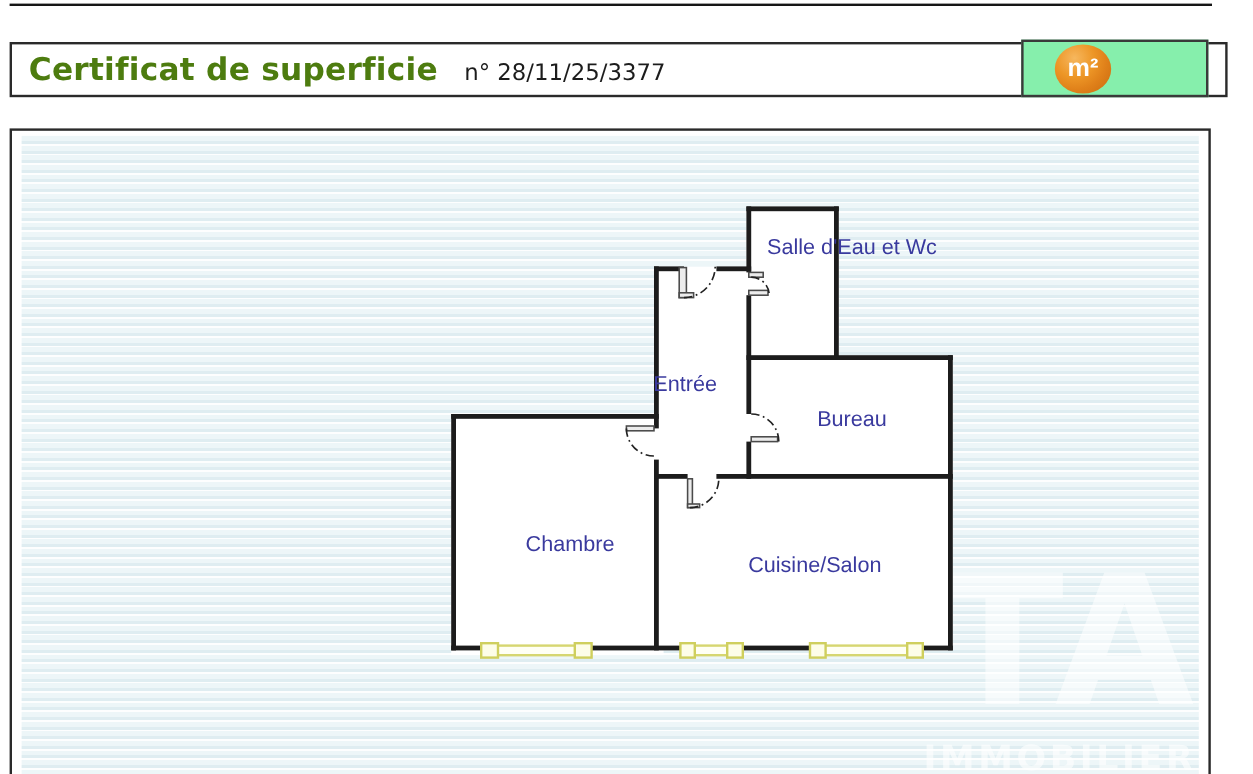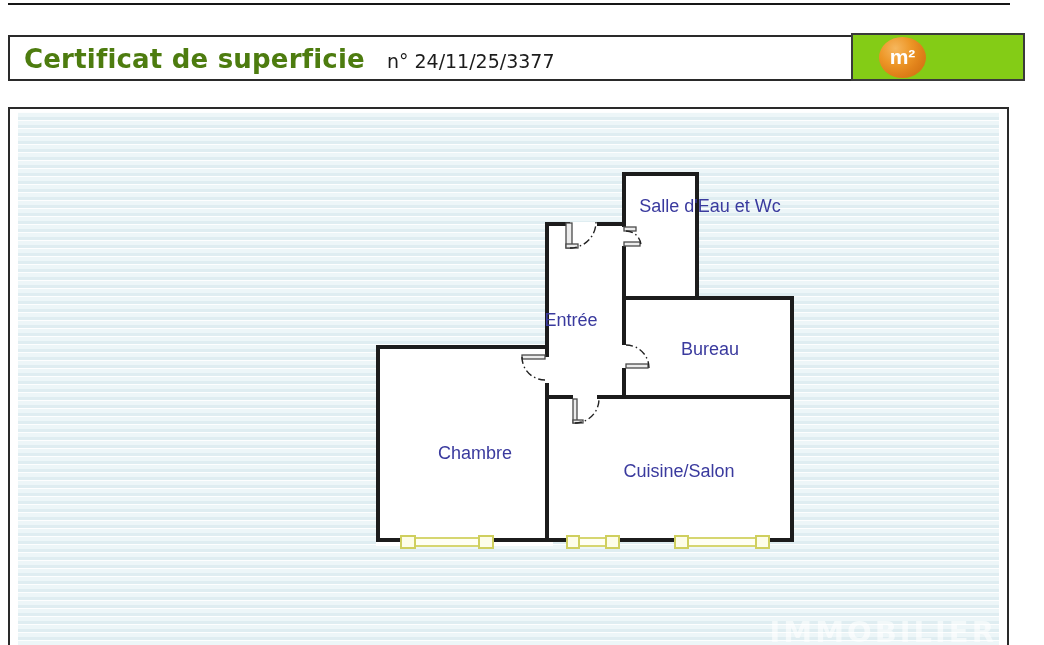--- a/index.html
+++ b/index.html
@@ -20,22 +20,22 @@
   .title-box .title{
     font-family:"DejaVu Sans", sans-serif;
     font-weight:bold;font-size:26px;color:#4d7c0f;letter-spacing:.2px;
     line-height:44px;
   }
   .title-box .cert-no{
     font-family:"DejaVu Sans", sans-serif;
     font-size:19px;color:#1c1c1c;margin-left:22px;
   }
   .logo-box{
-    position:absolute;left:851px;top:33px;width:174px;height:48px;
-    border:2px solid #3a3a3a;background:#84cc16;z-index:3;
+    position:absolute;left:851px;top:33px;width:156px;height:48px;
+    border:2px solid #3a3a3a;background:#86efac;z-index:3;
     display:flex;align-items:center;box-sizing:border-box;
   }
   .m2-badge{
     width:47px;height:41px;border-radius:50%;margin-left:26px;flex:0 0 auto;
     background:radial-gradient(circle at 35% 28%, #f6b75e 0%, #ed9626 38%, #e0811a 62%, #c8690e 100%);
     display:flex;align-items:center;justify-content:center;
     color:#ffffff;font-size:21px;font-weight:bold;
     font-family:"Liberation Sans", sans-serif;
   }
   .logo-text{
@@ -79,29 +79,30 @@
     text-anchor:middle;
   }
 </style>
 </head>
 <body>
 
 <div class="top-rule"></div>
 
 <div class="title-box">
   <span class="title">Certificat de superficie</span>
-  <span class="cert-no">n° 24/11/25/3377</span>
+  <span class="cert-no">n° 28/11/25/3377</span>
 </div>
 
 <div class="logo-box">
   <div class="m2-badge">m²</div>
 </div>
 
 <div class="plan-frame">
   <div class="stripes"></div>
+  <div class="wm-large">TA</div>
   <div class="wm-small">IMMOBILIER</div>
 
   <svg class="floorplan" width="997" height="541" viewBox="0 0 997 541">
 
     <g>
       <rect class="room-rect" x="612" y="63" width="77" height="132"></rect>
       <rect class="room-rect" x="535" y="113" width="85" height="177"></rect>
       <rect class="room-rect" x="612" y="187" width="172" height="107"></rect>
       <rect class="room-rect" x="366" y="236" width="177" height="201"></rect>
       <rect class="room-rect" x="535" y="286" width="249" height="147"></rect>

